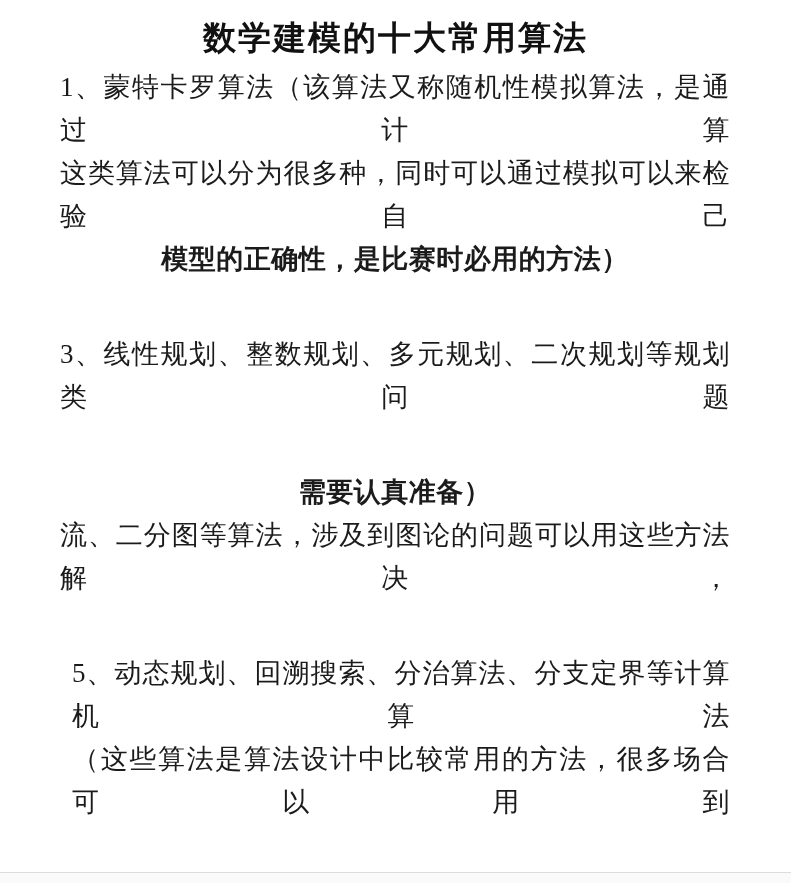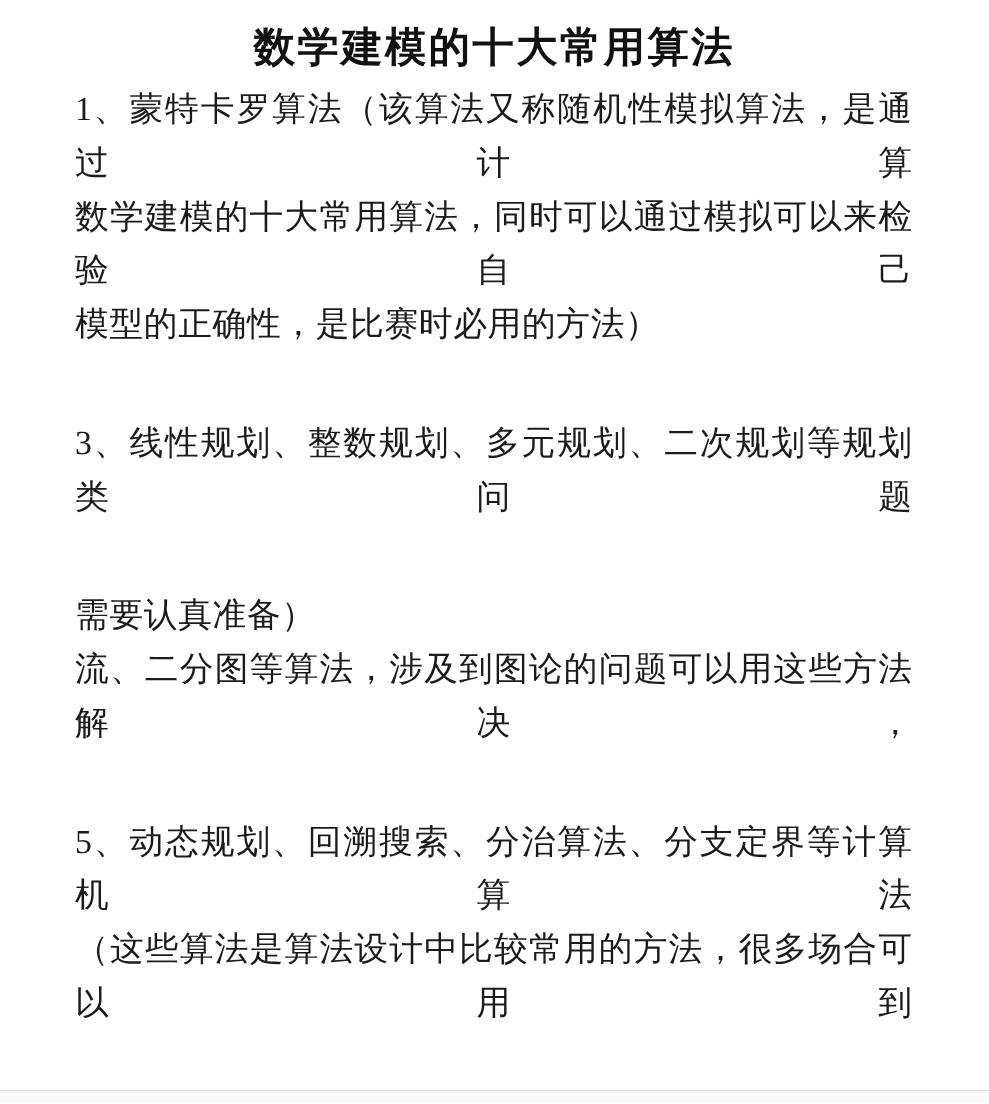--- a/index.html
+++ b/index.html
@@ -30,33 +30,34 @@
   .doc-body {
     padding: 10px 61px 0 60px;
   }
 
   .para {
     margin: 0 0 52px 0;
     font-size: 27px;
     line-height: 43px;
     letter-spacing: 0.5px;
   }
-  .para:last-child { margin-bottom: 0; }
+  .para:last-child { margin-bottom: 0; margin-left: 12px; }
 
   .line { display: block; }
 
   
   .line.just {
     text-align: justify;
     text-align-last: justify;
   }
 
   
   .line.last {
-    text-align: left;
+    text-align: center;
+    font-weight: bold;
   }
 
   .page-edge {
     position: absolute;
     left: 0;
     right: 0;
     bottom: 0;
     height: 10px;
     background: #fafafa;
     border-top: 1px solid #dcdcdc;
@@ -66,21 +67,21 @@
 <body>
 
 <div class="page">
 
   <h1 class="doc-title">数学建模的十大常用算法</h1>
 
   <div class="doc-body">
 
     <p class="para">
       <span class="line just">1、蒙特卡罗算法（该算法又称随机性模拟算法，是通过计算</span>
-      <span class="line just">数学建模的十大常用算法，同时可以通过模拟可以来检验自己</span>
+      <span class="line just">这类算法可以分为很多种，同时可以通过模拟可以来检验自己</span>
       <span class="line last">模型的正确性，是比赛时必用的方法）</span>
     </p>
 
 
     <p class="para">
       <span class="line just">3、线性规划、整数规划、多元规划、二次规划等规划类问题</span>
     </p>
 
     <p class="para">
       <span class="line last">需要认真准备）</span>

